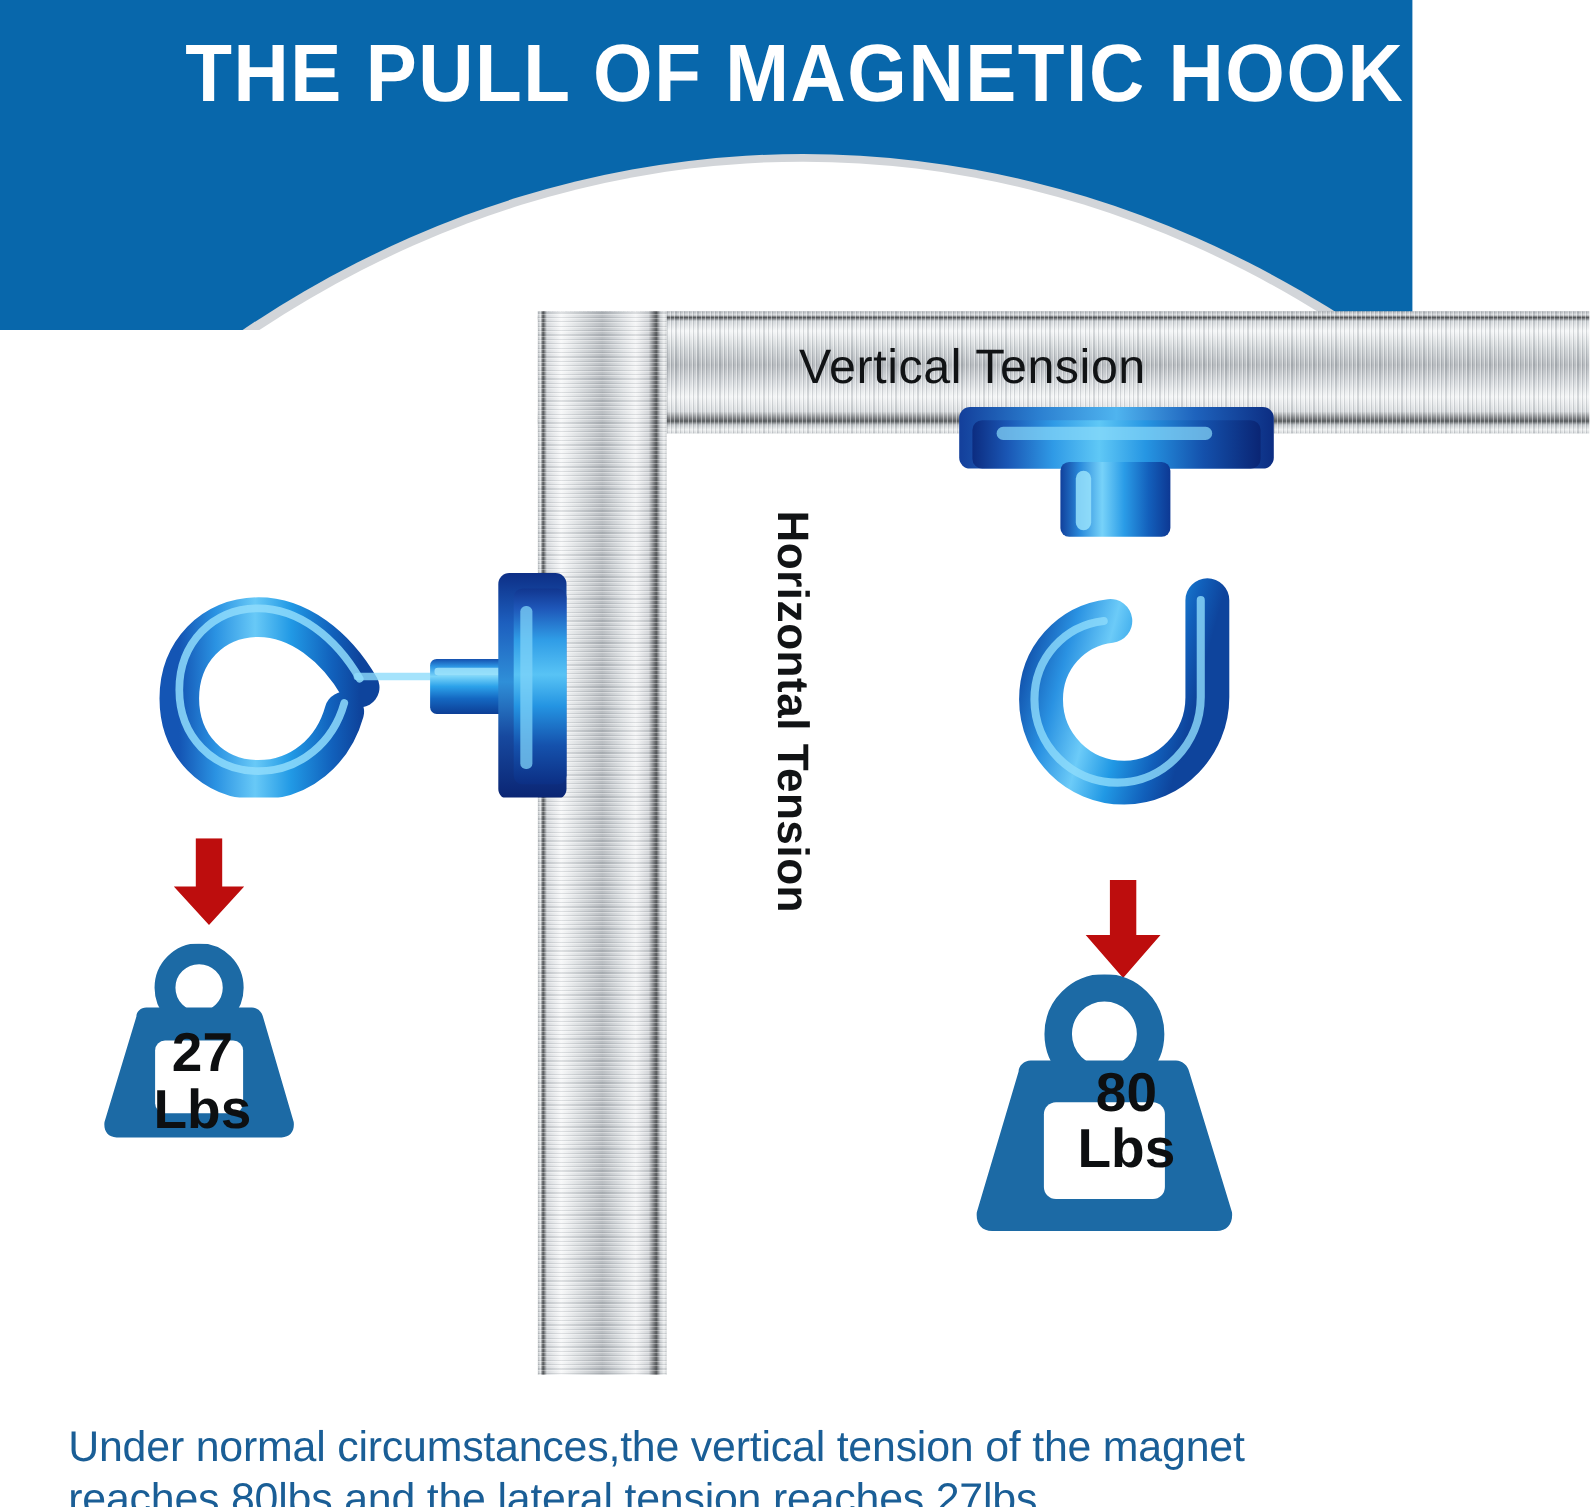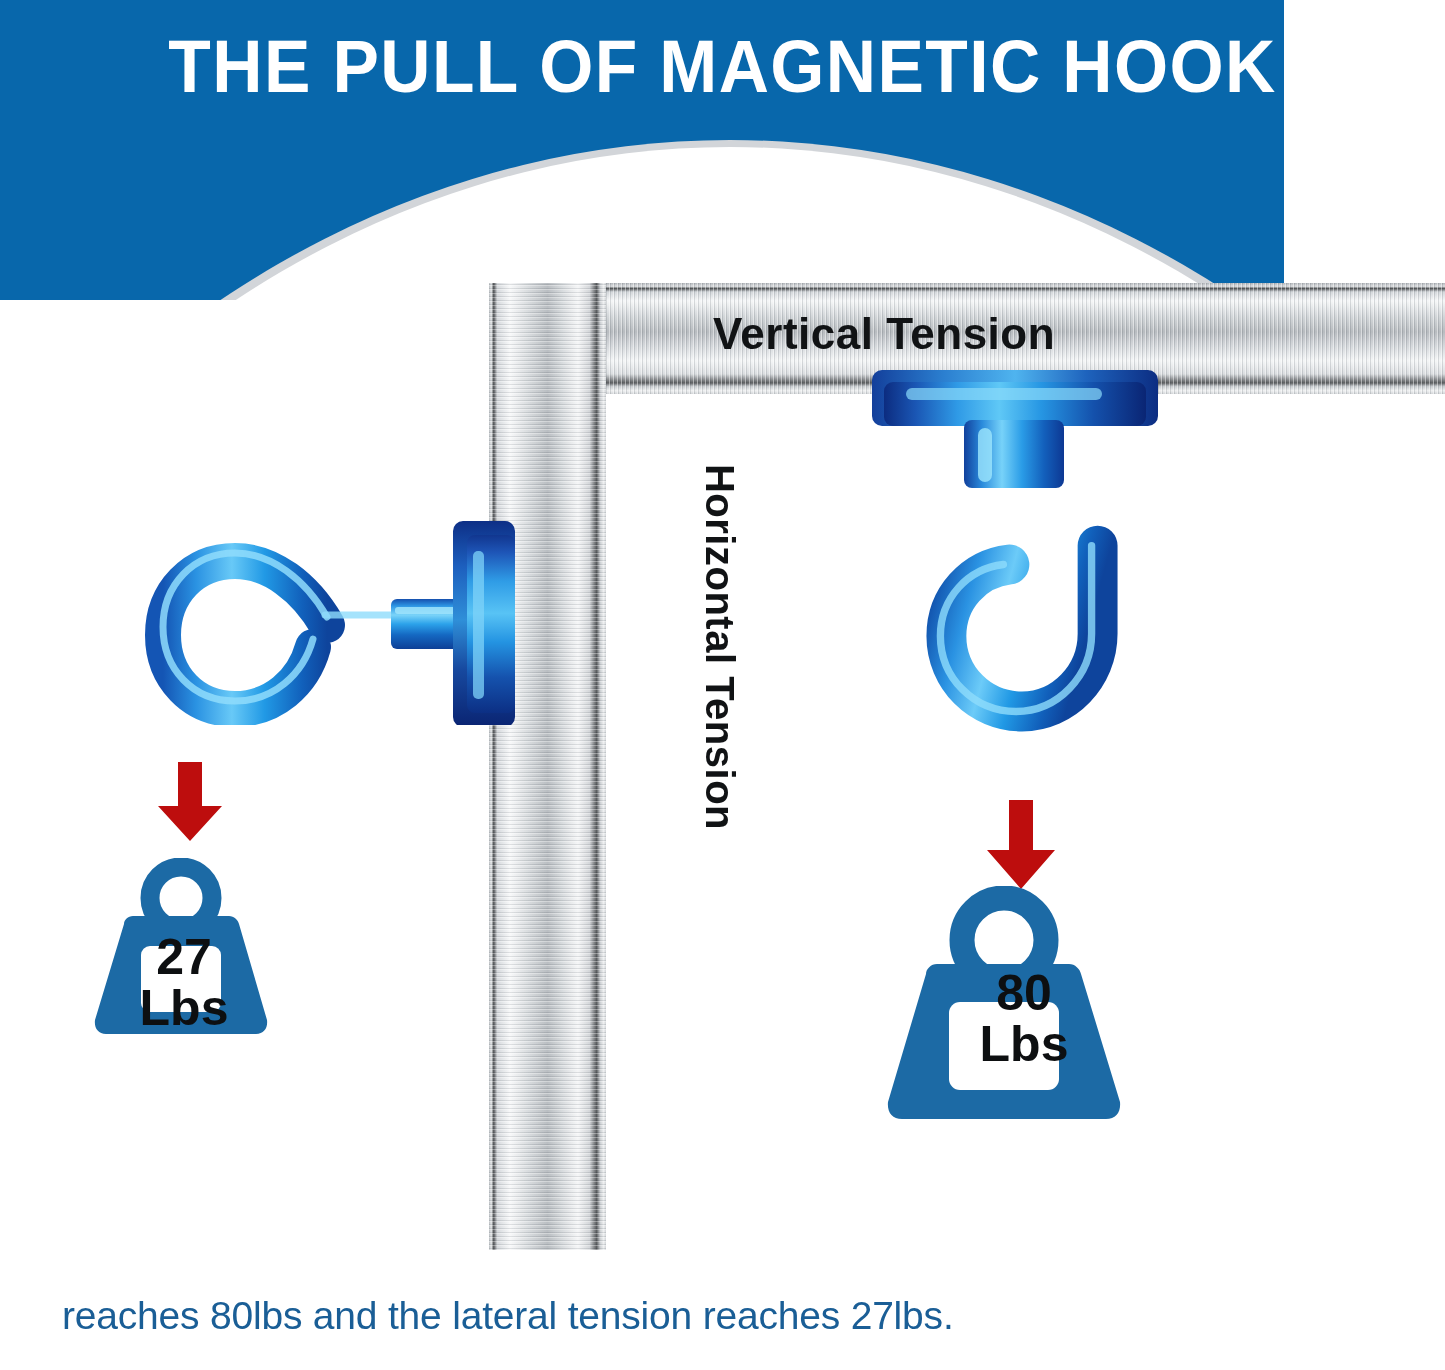--- a/index.html
+++ b/index.html
@@ -97,21 +97,21 @@
   #horizontal-beam-label {
     position: absolute;
     left: 489px;
     top: 303px;
     width: 790px;
     height: 62px;
     line-height: 62px;
     text-align: center;
     color: #111315;
     font-size: 44px;
-    font-weight: bold;
+    font-weight: normal;
     font-family: "Liberation Sans", sans-serif;
     white-space: nowrap;
     letter-spacing: 0.5px;
   }
 
   #vertical-beam {
     position: absolute;
     left: 489px;
     top: 283px;
     width: 117px;
@@ -395,14 +395,15 @@
              L 24,233 C 14,233 9,226 10,216 Z" fill="#1c6aa5"></path>
     <rect x="71" y="116" width="110" height="88" rx="11" fill="#ffffff"></rect>
   </svg>
 </div>
 <div class="weight-text" id="vertical-weight-text">
   <div>80</div>
   <div>Lbs</div>
 </div>
 
 <div id="caption">
+  <div>Under normal circumstances,the vertical tension of the magnet</div>
   <div>reaches 80lbs and the lateral tension reaches 27lbs.</div>
 </div>
 
 </body></html>

